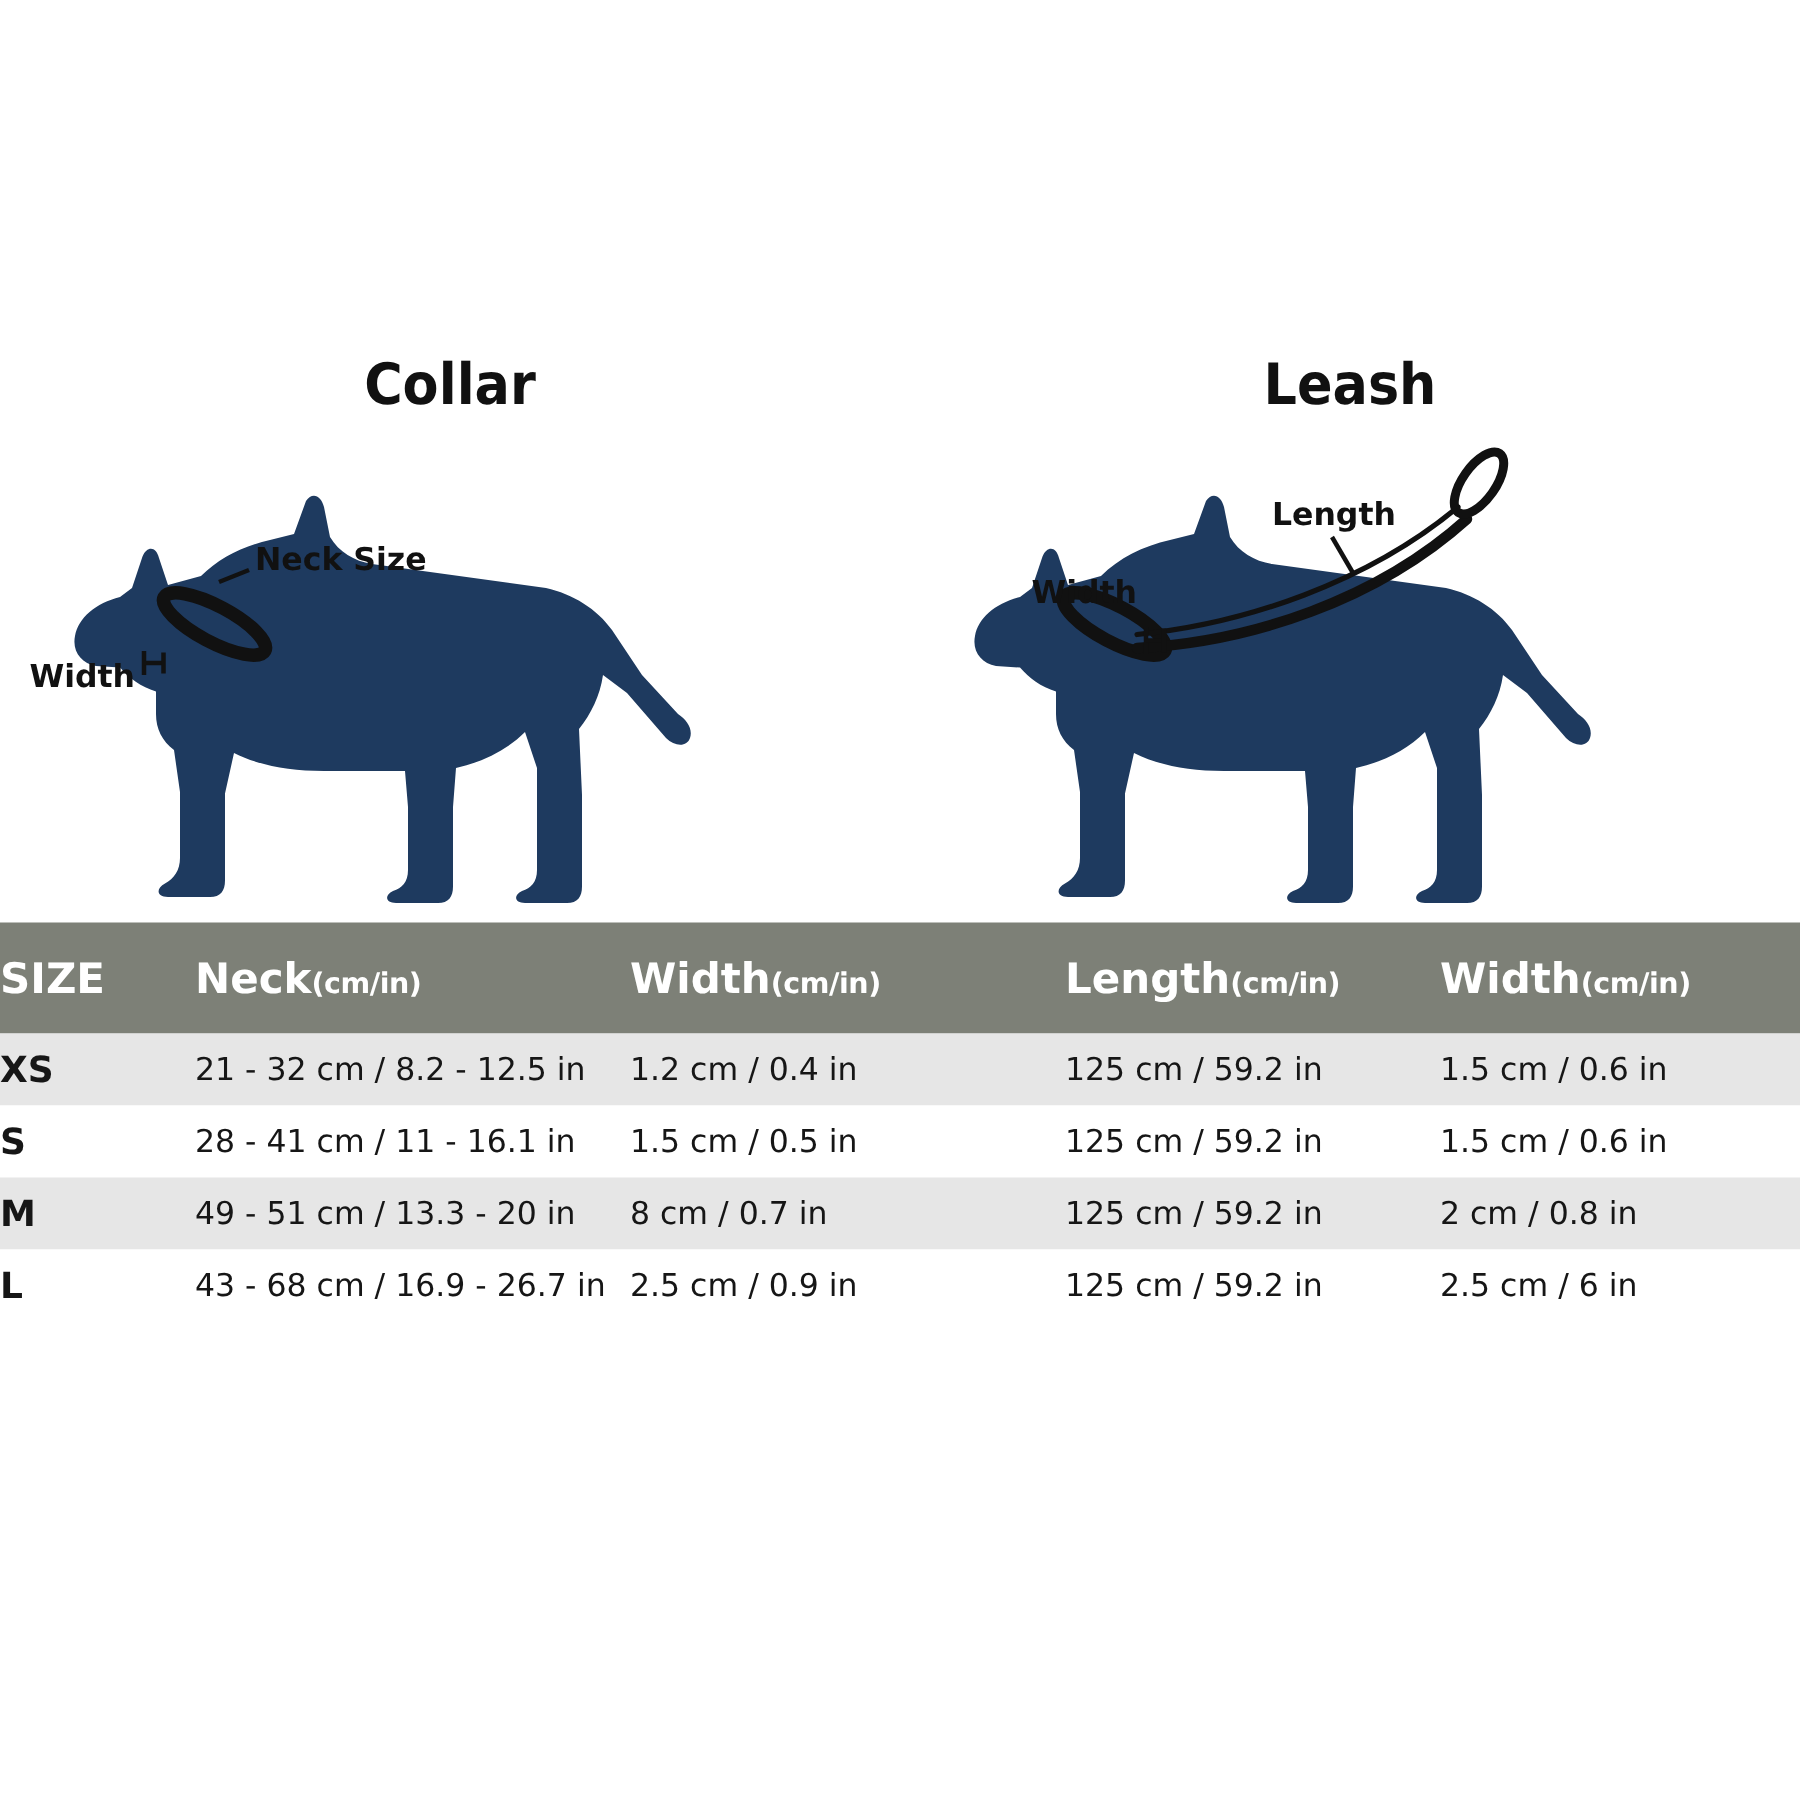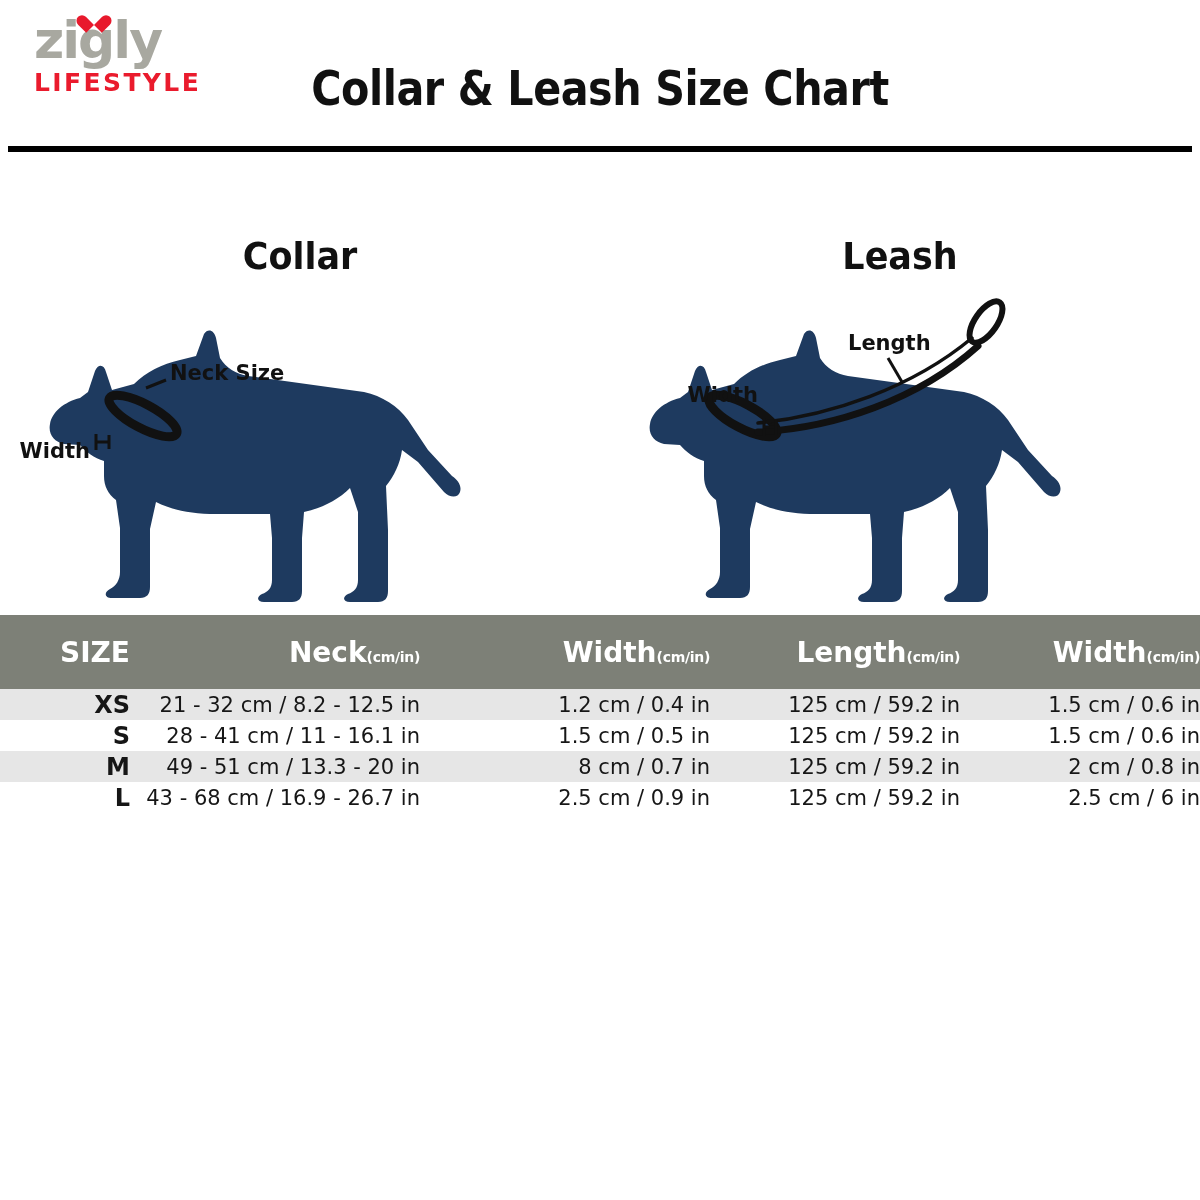--- a/index.html
+++ b/index.html
@@ -145,41 +145,41 @@
   .size-table {
     position: absolute;
     left: 0;
     top: 615px;
     width: 1200px;
     border-collapse: collapse;
     table-layout: fixed;
   }
   .size-table th,
   .size-table td {
-    text-align: right;
+    text-align: left;
     vertical-align: middle;
     border: 0;
   }
   .size-table thead th {
     height: 74px;
     background: #7d8077;
     color: #ffffff;
     font-family: "DejaVu Sans", sans-serif;
     font-weight: bold;
     font-size: 28px;
     padding: 0;
     white-space: nowrap;
   }
   .unit {
-    font-size: 14px;
+    font-size: 19px;
     font-weight: bold;
     letter-spacing: -0.3px;
   }
   .size-table tbody td {
-    height: 31px;
+    height: 48px;
     font-family: "DejaVu Sans", sans-serif;
     font-size: 21px;
     color: #161616;
     padding: 0;
     white-space: nowrap;
     margin-left: 36px;
   }
   .size-table tbody tr.odd td { background: #e6e6e6; }
   .size-table tbody tr.even td { background: #ffffff; }
   .size-table tbody td.size-cell {
@@ -190,31 +190,20 @@
   col.c-neck   { width: 290px; }
   col.c-cw     { width: 290px; }
   col.c-len    { width: 250px; }
   col.c-lw     { width: 240px; }
 </style>
 </head>
 <body>
 
 <div id="page">
 
-  <div class="header">
-
-    <div class="logo">
-      <span class="logo-word">zigly</span>
-      <span class="logo-heart"></span>
-      <span class="logo-sub">LIFESTYLE</span>
-    </div>
-
-    <div class="page-title">Collar &amp; Leash Size Chart</div>
-    <div class="header-rule"></div>
-  </div>
 
   <div class="diagrams">
 
     <div class="diagram collar">
       <div class="diagram-title">Collar</div>
 
       <svg class="diagram-svg" viewBox="0 0 560 330">
 
         <path fill="#1e3a5f" d="
           M 60 118

